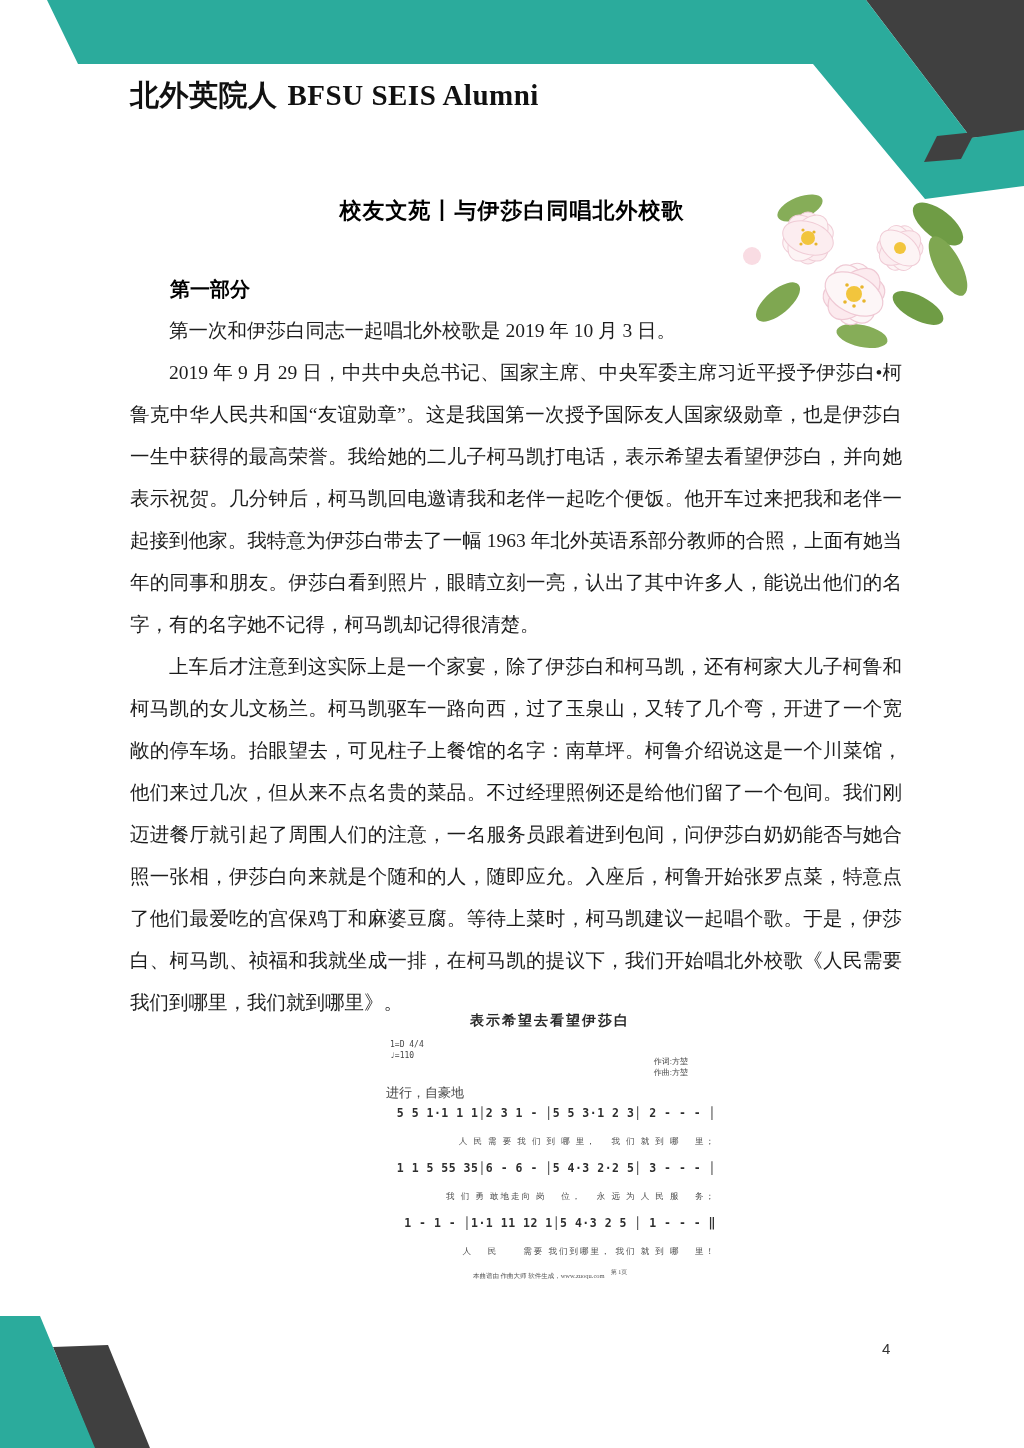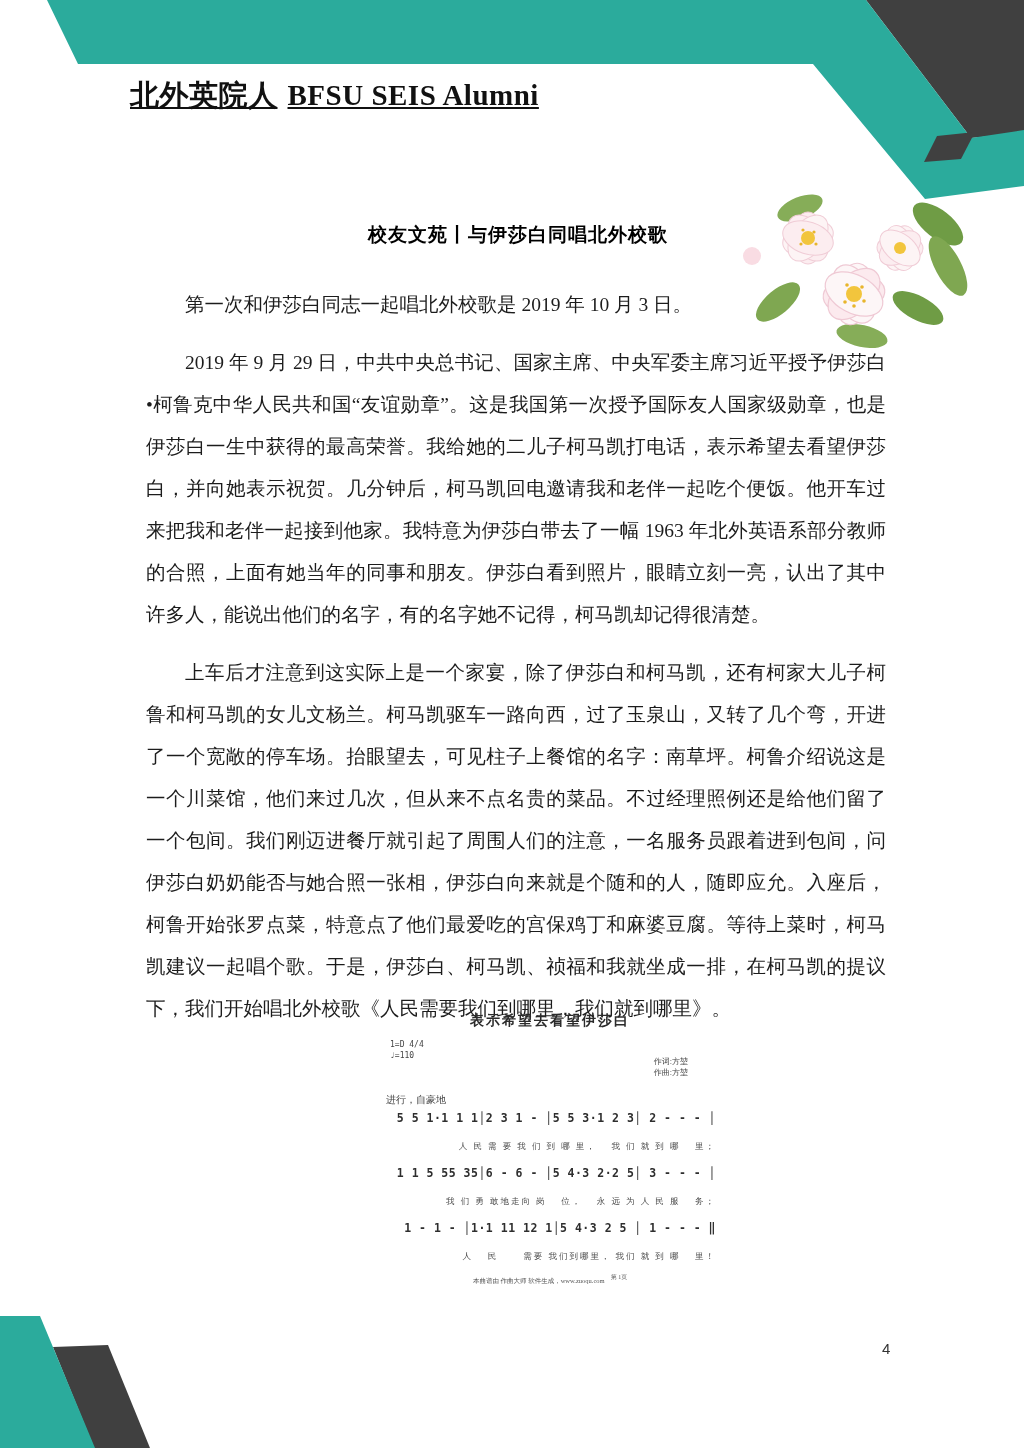--- a/index.html
+++ b/index.html
@@ -13,57 +13,56 @@
     color:#1c1c1c;
   }
   .deco-svg{position:absolute;top:0;left:0;width:1024px;height:1448px;pointer-events:none;z-index:0;}
   .content{position:relative;z-index:1;}
 
   .masthead{
     position:absolute;left:130px;top:76px;
     font-weight:900;font-size:29px;letter-spacing:.5px;
     font-family:"Liberation Serif","DejaVu Serif",serif;
     color:#111;
-    text-decoration:underline;
   }
   .masthead .zh{margin-right:10px;}
 
   .article-title{
-    position:absolute;left:132px;top:196px;width:772px;
+    position:absolute;left:126px;top:196px;width:772px;
     text-align:center;
     font-family:"Liberation Sans","DejaVu Sans",sans-serif;
-    font-weight:bold;font-size:19px;letter-spacing:1px;color:#000;margin-top:26px;
+    font-weight:bold;font-size:22px;letter-spacing:1px;color:#000;
   }
 
   .flower{position:absolute;left:742px;top:186px;width:228px;height:168px;z-index:2;}
 
   .body-col{
     position:absolute;left:130px;top:268px;width:772px;
     font-size:19.5px;line-height:42px;color:#1c1c1c;
   }
   .section-heading{
     font-weight:bold;font-size:20px;text-indent:2em;
     font-family:"Liberation Sans","DejaVu Sans",sans-serif;
     color:#000;line-height:42px;margin:0;
   }
-  .body-col p{margin:16px;text-indent:2em;text-align:justify;}
+  .body-col p{margin:0;text-indent:2em;text-align:justify;}
 
   .score{
     position:absolute;left:384px;top:1012px;width:332px;
     color:#333;z-index:1;
   }
   .score-title{
     text-align:center;font-family:"Liberation Sans","DejaVu Sans",sans-serif;
     font-weight:bold;font-size:14px;color:#2b2b2b;letter-spacing:2px;
     margin-bottom:8px;
   }
   .score-meta{position:relative;height:46px;font-family:"DejaVu Sans Mono",monospace;}
   .score-key{position:absolute;left:6px;top:1px;font-size:8px;line-height:11px;color:#444;}
   .score-credits{position:absolute;right:28px;top:18px;font-size:8px;line-height:11px;color:#444;text-align:left;font-family:"Liberation Sans","DejaVu Sans",sans-serif;}
-  .score-expression{font-size:10px;color:#444;margin:9px 0 4px 2px;font-family:"Liberation Sans","DejaVu Sans",sans-serif;}
+  .score-expression{font-size:13px;color:#444;margin:0 0 4px 2px;font-family:"Liberation Sans","DejaVu Sans",sans-serif;}
   .system{margin-bottom:13px;text-align:right;}
   .system .notes{
     font-family:"DejaVu Sans Mono",monospace;
     font-weight:bold;font-size:11.5px;letter-spacing:.5px;color:#2e2e2e;
     white-space:nowrap;
   }
   .system .lyrics{
     font-size:8.5px;letter-spacing:2px;color:#4a4a4a;margin-top:16px;
     white-space:nowrap;
   }
@@ -149,20 +148,21 @@
             <circle cx="-9" cy="8" r="1.8" fill="#e8b52c"></circle>
           <circle cx="0" cy="12" r="1.8" fill="#e8b52c"></circle>
         </g>
       </g>
       <g>
         <circle cx="10" cy="70" r="9" fill="#f9dce3"></circle>
       </g>
     </svg>
 
     <div class="body-col">
+      <h2 class="section-heading">第一部分</h2>
       <p>第一次和伊莎白同志一起唱北外校歌是 2019 年 10 月 3 日。</p>
       <p>2019 年 9 月 29 日，中共中央总书记、国家主席、中央军委主席习近平授予伊莎白•柯鲁克中华人民共和国“友谊勋章”。这是我国第一次授予国际友人国家级勋章，也是伊莎白一生中获得的最高荣誉。我给她的二儿子柯马凯打电话，表示希望去看望伊莎白，并向她表示祝贺。几分钟后，柯马凯回电邀请我和老伴一起吃个便饭。他开车过来把我和老伴一起接到他家。我特意为伊莎白带去了一幅 1963 年北外英语系部分教师的合照，上面有她当年的同事和朋友。伊莎白看到照片，眼睛立刻一亮，认出了其中许多人，能说出他们的名字，有的名字她不记得，柯马凯却记得很清楚。</p>
       <p>上车后才注意到这实际上是一个家宴，除了伊莎白和柯马凯，还有柯家大儿子柯鲁和柯马凯的女儿文杨兰。柯马凯驱车一路向西，过了玉泉山，又转了几个弯，开进了一个宽敞的停车场。抬眼望去，可见柱子上餐馆的名字：南草坪。柯鲁介绍说这是一个川菜馆，他们来过几次，但从来不点名贵的菜品。不过经理照例还是给他们留了一个包间。我们刚迈进餐厅就引起了周围人们的注意，一名服务员跟着进到包间，问伊莎白奶奶能否与她合照一张相，伊莎白向来就是个随和的人，随即应允。入座后，柯鲁开始张罗点菜，特意点了他们最爱吃的宫保鸡丁和麻婆豆腐。等待上菜时，柯马凯建议一起唱个歌。于是，伊莎白、柯马凯、祯福和我就坐成一排，在柯马凯的提议下，我们开始唱北外校歌《人民需要我们到哪里，我们就到哪里》。</p>
     </div>
 
     <div class="score">
       <div class="score-title">表示希望去看望伊莎白</div>
       <div class="score-meta">
         <div class="score-key">
           <div>1=D 4/4</div>

